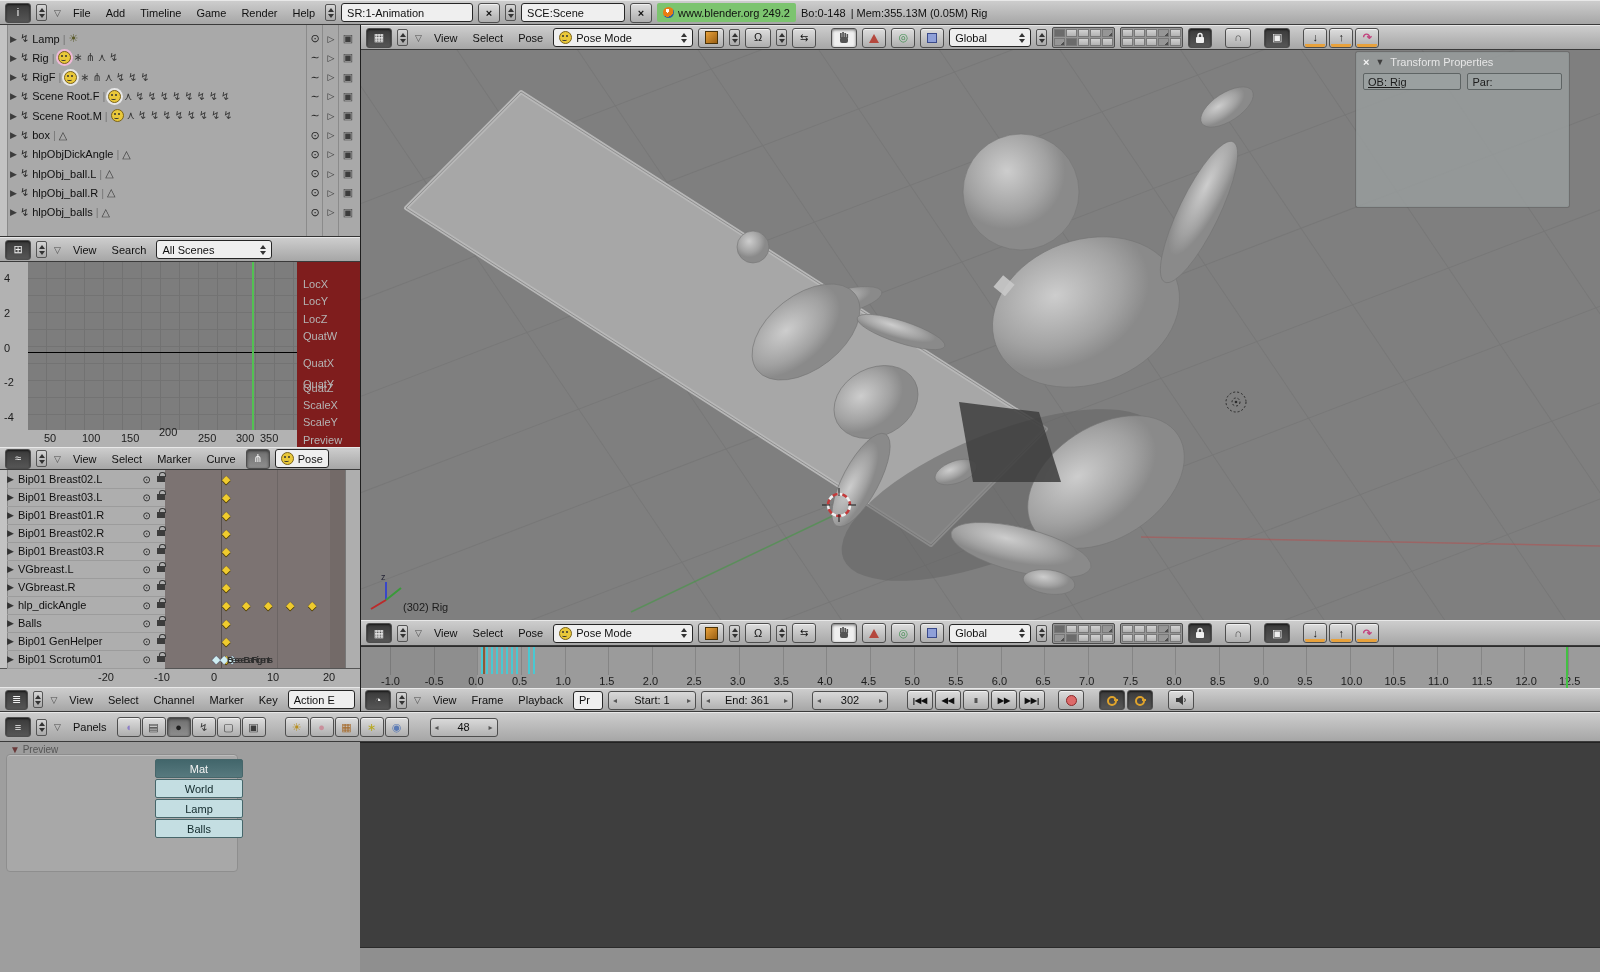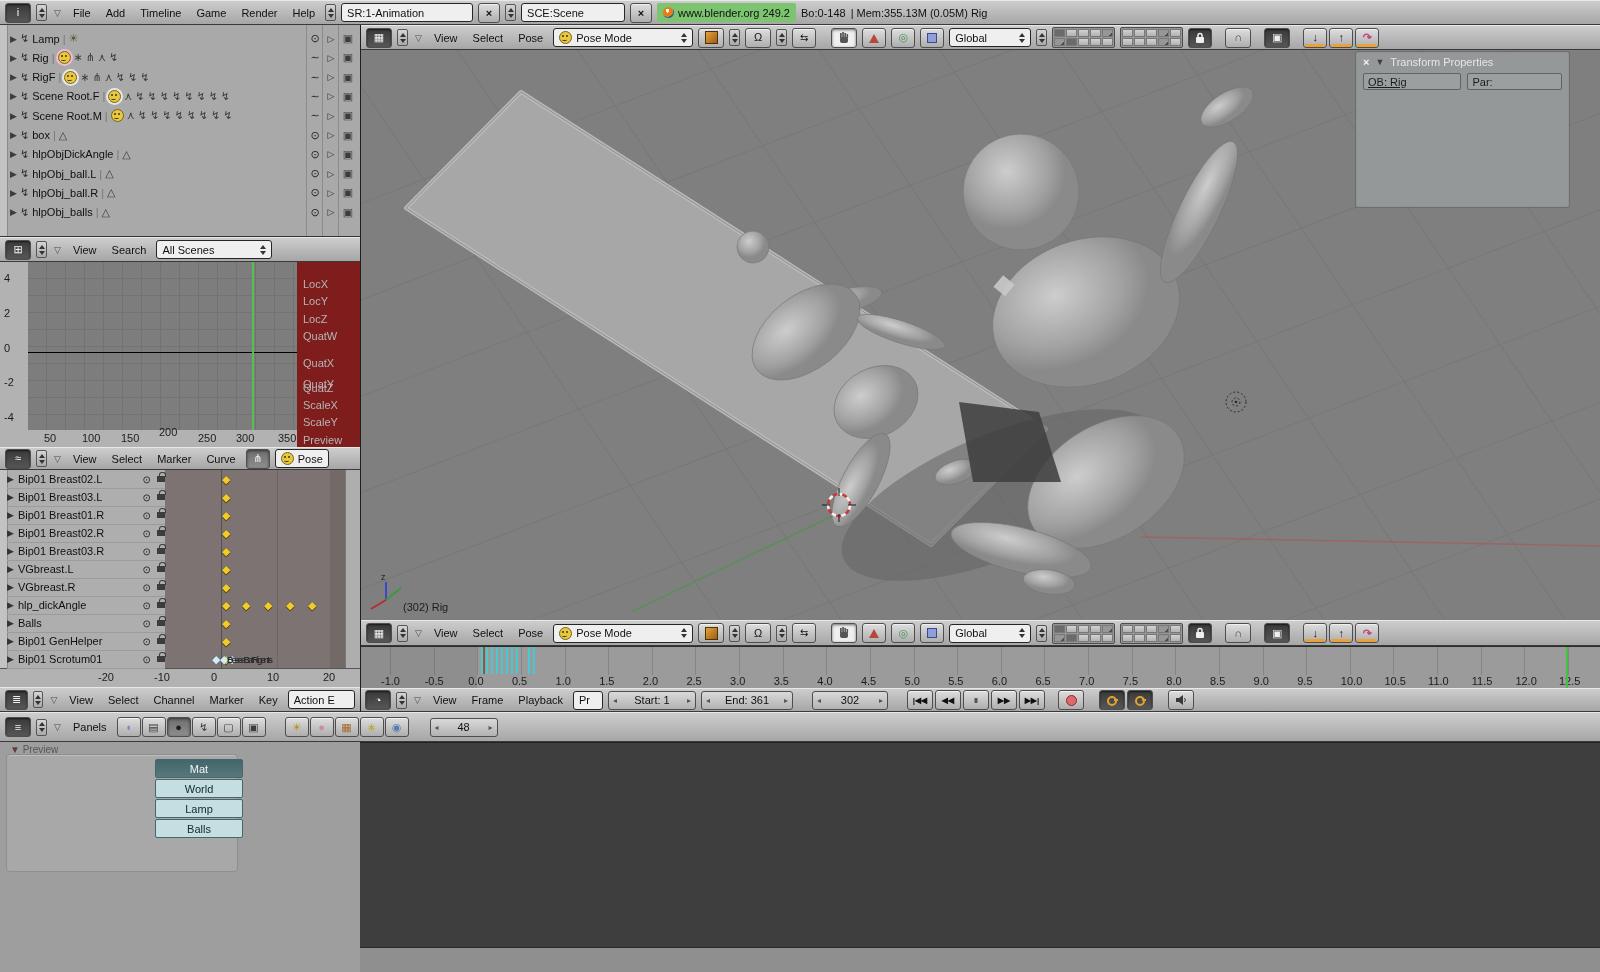--- a/index.html
+++ b/index.html
@@ -316,21 +316,21 @@
       <div class="tick" style="left: 4px; top: 45px;">2</div>
       <div class="tick" style="left: 4px; top: 80px;">0</div>
       <div class="tick" style="left: 4px; top: 114px;">-2</div>
       <div class="tick" style="left: 4px; top: 149px;">-4</div>
       <div class="tick" style="left: 44px; top: 170px;">50</div>
       <div class="tick" style="left: 82px; top: 170px;">100</div>
       <div class="tick" style="left: 121px; top: 170px;">150</div>
       <div class="tick" style="left: 159px; top: 164px;">200</div>
       <div class="tick" style="left: 198px; top: 170px;">250</div>
       <div class="tick" style="left: 236px; top: 170px;">300</div>
-      <div class="tick" style="left: 278px; top: 170px;">350</div>
+      <div class="tick" style="left: 260px; top: 170px;">350</div>
     </div>
   <div class="abs hdr" id="ipo-header" style="left:0;top:447px;width:360px;height:23px;">
       <div class="btn dark" style="width: 24px;">
         <span class="glyph" style="color: rgb(240, 240, 240);">≈</span>
       </div>
       <div class="spin">
         <div class="tri-u"></div>
         <div class="tri-d"></div>
       </div>
       <span class="collapse">▽</span>

